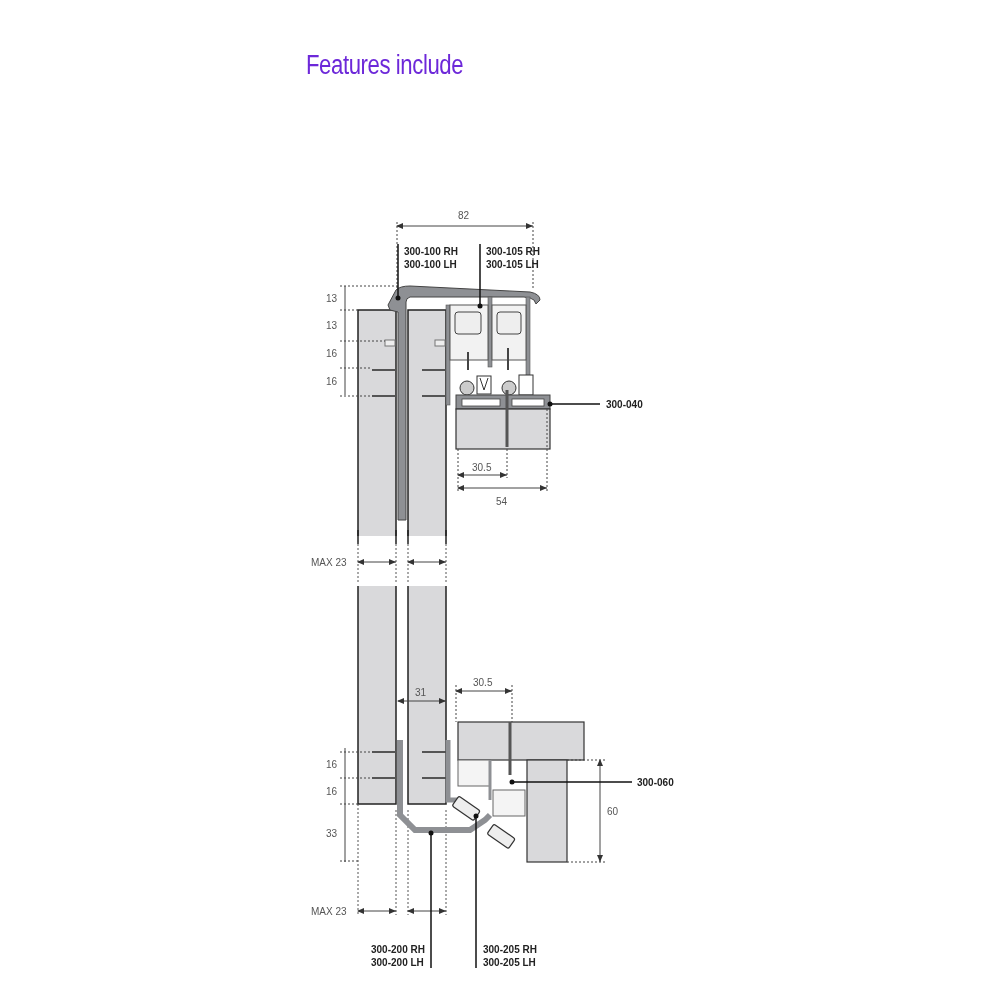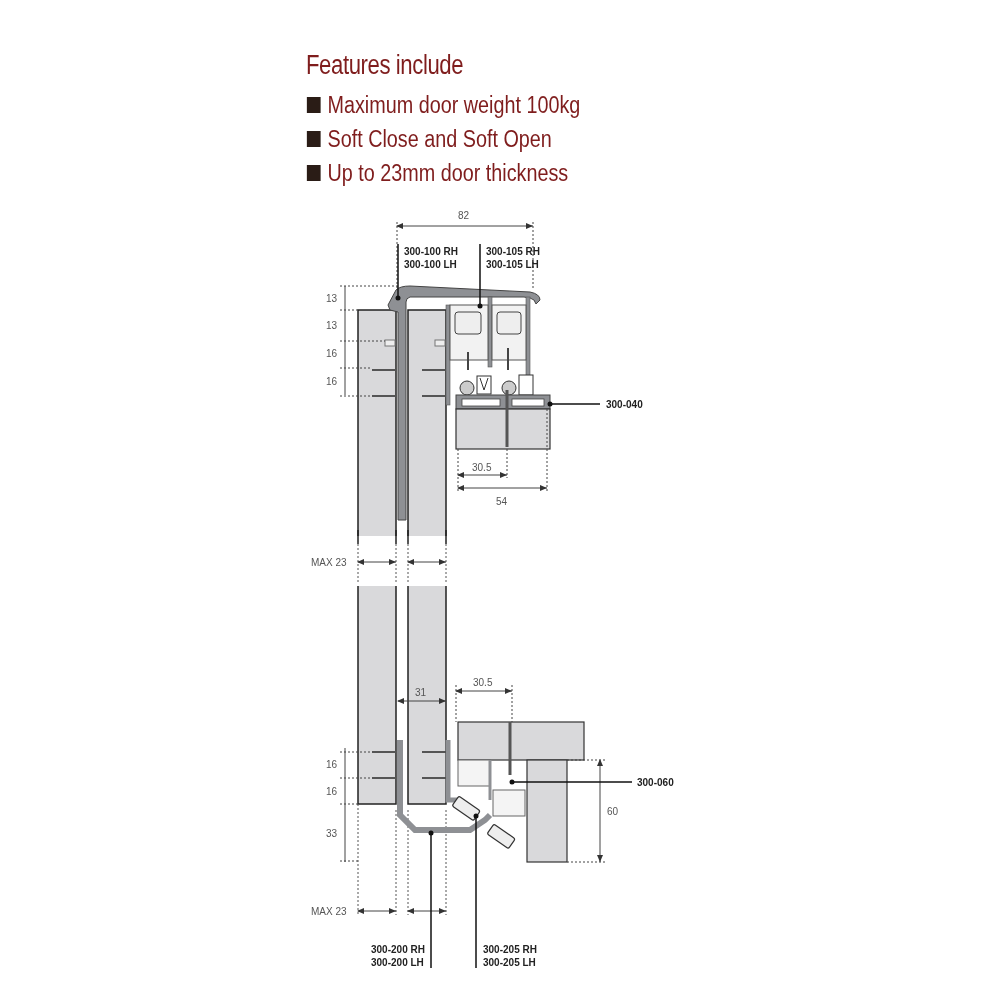--- a/index.html
+++ b/index.html
@@ -1,44 +1,30 @@
 <!DOCTYPE html>
 <html><head>
 <meta charset="utf-8">
 <style>
   html, body { margin: 0; padding: 0; background: #ffffff; }
   body { width: 1000px; height: 1000px; position: relative; overflow: hidden; font-family: "Liberation Sans", sans-serif; }
-  .features { position: absolute; left: 306px; top: 48px; color: #7f1d1d; }
+  .features { position: absolute; left: 306px; top: 48px; color: #6d28d9; }
   .features h1 { margin: 0; font-family: "Liberation Sans", sans-serif; font-weight: normal; font-size: 27px; letter-spacing: -0.5px; transform: scaleX(0.82); transform-origin: left; line-height: 34px; }
   .feat-list { list-style: none; margin: 6px 0 0 0; padding: 0; }
   .feat-item { display: flex; align-items: center; height: 34px; font-size: 23px; transform: scaleX(0.86); transform-origin: left; white-space: nowrap; }
   .bullet { display: inline-block; width: 16px; height: 16px; background: #2a1c16; margin-right: 8px; margin-left: 1px; }
   svg.drawing { position: absolute; left: 0; top: 0; }
   .dimtxt { font-family: "Liberation Sans", sans-serif; font-size: 10px; fill: #555; }
   .parttxt { font-family: "Liberation Sans", sans-serif; font-size: 10px; font-weight: bold; fill: #222; }
 </style>
 </head>
 <body>
 
 <div class="features">
   <h1>Features include</h1>
-  <ul class="feat-list">
-    <li class="feat-item">
-        <span class="bullet"></span>
-        <span>Maximum door weight 100kg</span>
-      </li>
-    <li class="feat-item">
-        <span class="bullet"></span>
-        <span>Soft Close and Soft Open</span>
-      </li>
-    <li class="feat-item">
-        <span class="bullet"></span>
-        <span>Up to 23mm door thickness</span>
-      </li>
-  </ul>
 </div>
 
 <svg class="drawing" width="1000" height="1000" viewBox="0 0 1000 1000">
   <defs>
     <marker id="arr" markerWidth="8" markerHeight="8" refX="7" refY="4" orient="auto" markerUnits="userSpaceOnUse">
       <path d="M0,1 L7,4 L0,7 Z" fill="#333"></path>
     </marker>
     <marker id="arrs" markerWidth="8" markerHeight="8" refX="1" refY="4" orient="auto" markerUnits="userSpaceOnUse">
       <path d="M7,1 L0,4 L7,7 Z" fill="#333"></path>
     </marker>

